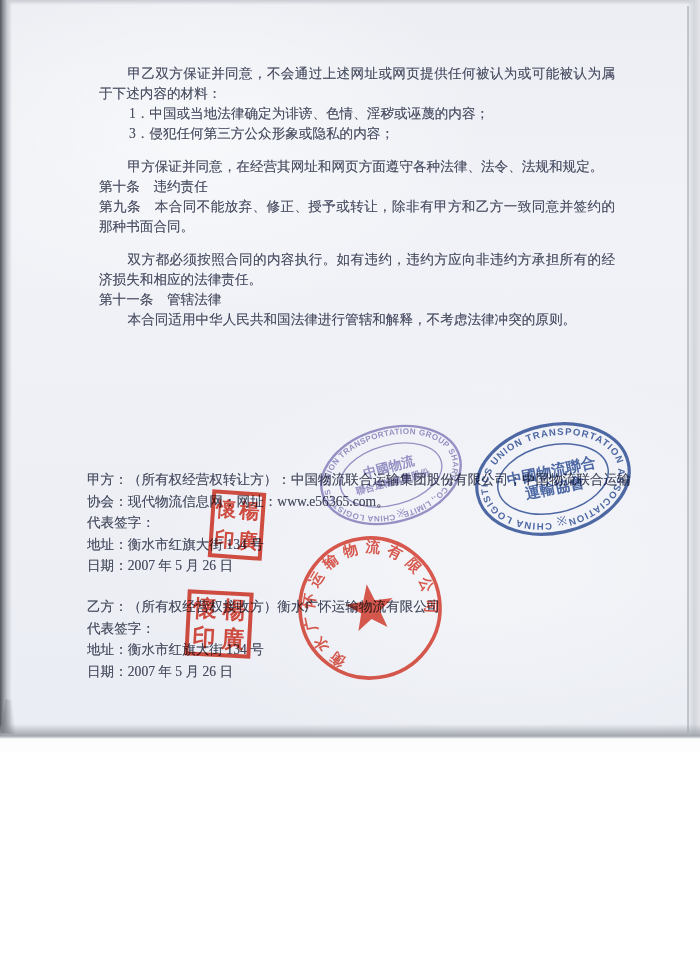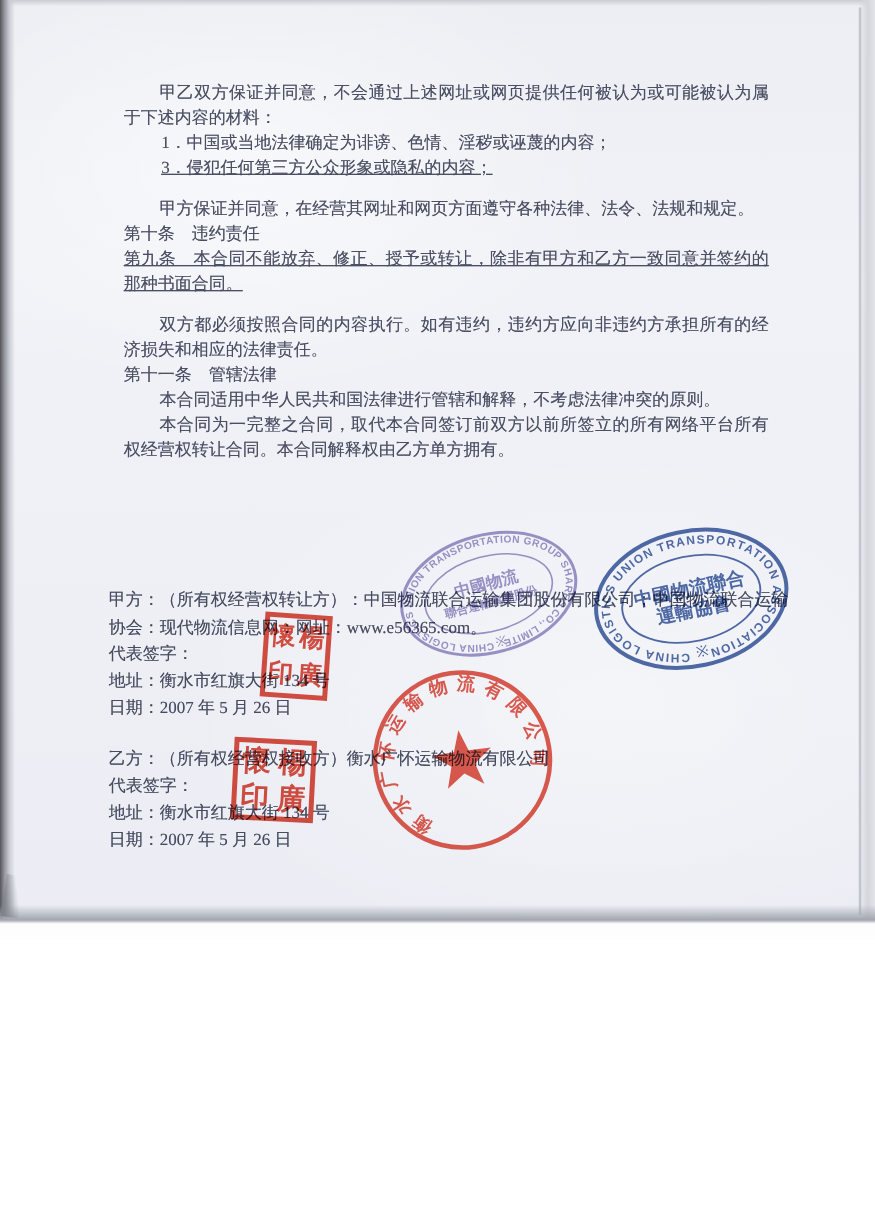--- a/index.html
+++ b/index.html
@@ -28,21 +28,21 @@
 
   
   #contract-body{
     position:absolute;left:99px;top:64px;width:516px;
     font-size:13.6px;line-height:20px;color:#4a4f63;
     text-shadow:0 0 .5px rgba(74,79,99,.55);
   }
   #contract-body p{margin:0;text-align:justify;}
   #contract-body p.indent{text-indent:2.1em;}
   #contract-body p.list{text-indent:2.2em;}
-  #contract-body p.gap{margin-bottom:13px;text-decoration:underline;}
+  #contract-body p.gap{margin-bottom:13px;}
 
   .sig-block{
     position:absolute;left:87px;
     font-size:13.6px;line-height:21.5px;color:#474c60;
     text-shadow:0 0 .5px rgba(71,76,96,.55);
   }
   .sig-block div{white-space:nowrap;}
   #party-a{top:469px;}
   #party-b{top:596px;}
 
@@ -74,21 +74,20 @@
   <div id="contract-body">
       <p class="indent">甲乙双方保证并同意，不会通过上述网址或网页提供任何被认为或可能被认为属于下述内容的材料：</p>
       <p class="list">1．中国或当地法律确定为诽谤、色情、淫秽或诬蔑的内容；</p>
       <p class="list gap">3．侵犯任何第三方公众形象或隐私的内容；</p>
       <p class="indent">甲方保证并同意，在经营其网址和网页方面遵守各种法律、法令、法规和规定。</p>
       <p class="plain">第十条　违约责任</p>
       <p class="plain gap">第九条　本合同不能放弃、修正、授予或转让，除非有甲方和乙方一致同意并签约的那种书面合同。</p>
       <p class="indent">双方都必须按照合同的内容执行。如有违约，违约方应向非违约方承担所有的经济损失和相应的法律责任。</p>
       <p class="plain">第十一条　管辖法律</p>
       <p class="indent">本合同适用中华人民共和国法律进行管辖和解释，不考虑法律冲突的原则。</p>
-      <p class="indent">本合同为一完整之合同，取代本合同签订前双方以前所签立的所有网络平台所有权经营权转让合同。本合同解释权由乙方单方拥有。</p>
     </div>
 
   <div id="party-a" class="sig-block">
       <div>甲方：（所有权经营权转让方）：中国物流联合运输集团股份有限公司；中国物流联合运输</div>
       <div>协会：现代物流信息网：网址：www.e56365.com。</div>
       <div>代表签字：</div>
       <div>地址：衡水市红旗大街 134 号</div>
       <div>日期：2007 年 5 月 26 日</div>
     </div>
 

